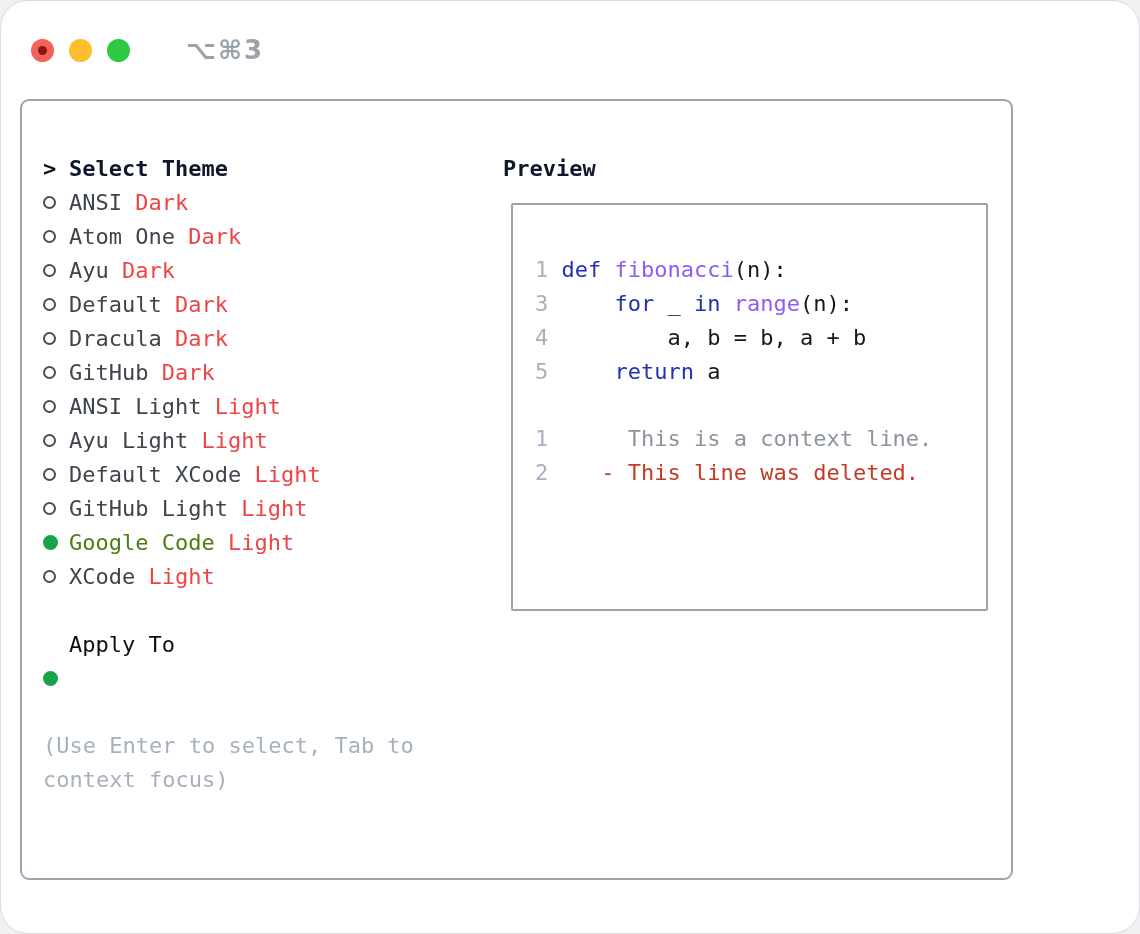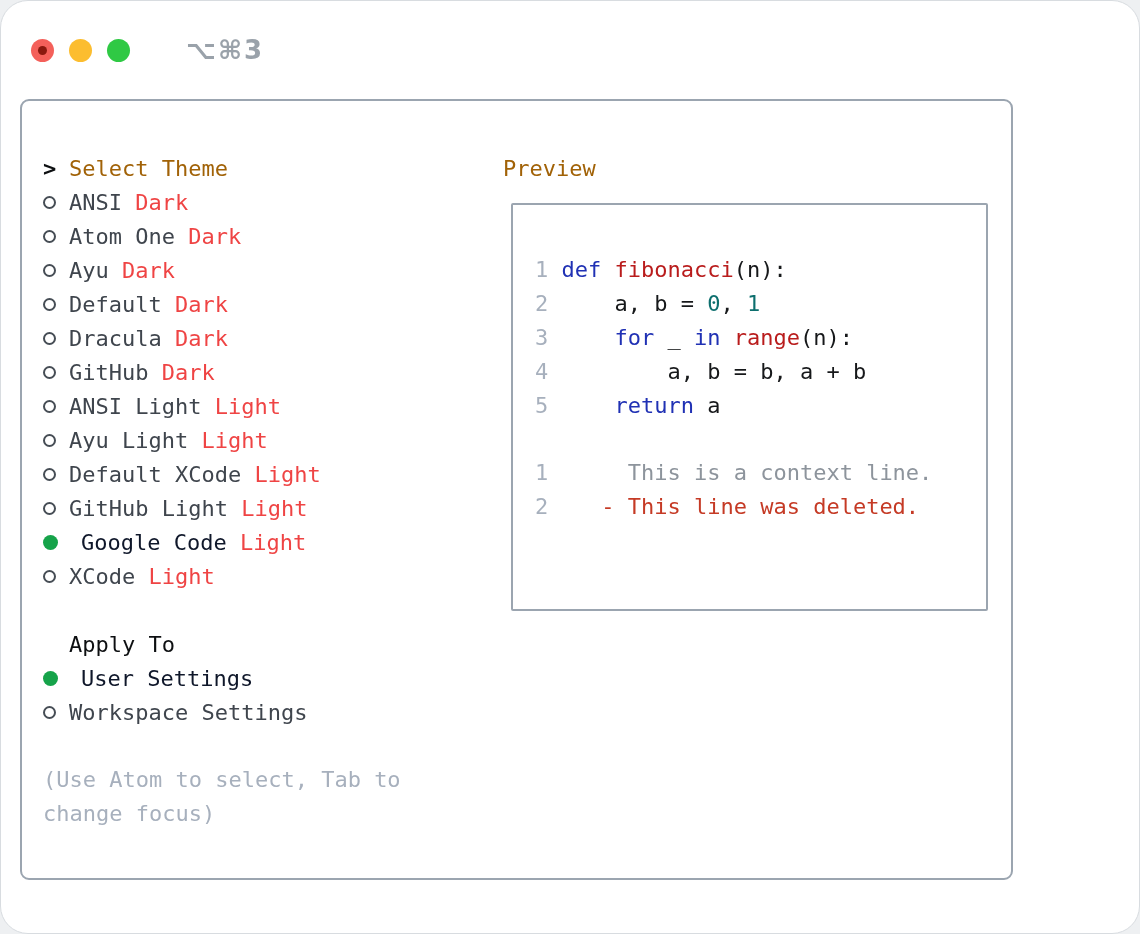--- a/index.html
+++ b/index.html
@@ -27,44 +27,44 @@
     border:2px solid #9ba5b0; border-radius:9px; background:#fff;
     padding:50px 0 0 21px; display:flex;
   }
   .left-col  { width:460px; }
   .right-col { width:500px; }
 
   .row { display:flex; align-items:center; height:34px; white-space:pre; font-size:22px; color:#3f454d; }
   .row.blank { height:34px; }
   .marker { display:inline-flex; width:26px; justify-content:flex-start; align-items:center; flex:0 0 26px; }
   .prompt { font-weight:bold; color:#0d0f11; font-size:22px; }
-  .hdr  { font-weight:normal; color:#a16207; }
+  .hdr  { font-weight:bold; color:#0f172a; }
   .subhdr { color:#0d0f11; }
 
   .radio { width:13px; height:13px; border:2px solid #464d55; border-radius:50%; background:transparent; }
   .radio.sel { width:15px; height:15px; border:none; background:#16a34a; }
 
   .name { color:#3f454d;text-align:right; }
-  .name.sel { color:#0f172a;margin-left:12px; }
+  .name.sel { color:#4d7c0f; }
   .tag { color:#ef4444; }
 
   .hint { margin-top:0; width:410px; font-size:22px; line-height:34px; color:#a7b0bd; white-space:pre-wrap; }
 
   
   .preview-box {
     margin-left:8px; margin-top:18px; width:477px; height:408px;
     border:2px solid #9ba5b0; border-radius:2px; background:#fff;
     padding:48px 0 0 22px; overflow:hidden;
   }
   .pline { white-space:pre; font-size:22px; line-height:34px; height:34px; }
   .ln   { color:#a7b0bd; }
   .gap  { height:33px; }
 
   .tok-kw  { color:#2031b4; }
-  .tok-fn  { color:#b91c1c; }
+  .tok-fn  { color:#8b5cf6; }
   .tok-num { color:#0d6f6e; }
   .tok-pl  { color:#16181a; }
 
   .ctx { color:#8d949c;margin-top:30px; }
   .del { color:#c53a25; }
   .add { color:#14bc2c; }
 </style>
 </head>
 <body>
 
@@ -103,38 +103,36 @@
         </div>
 
       <div class="row blank"></div>
 
       <div class="row">
         <span class="marker"></span>
         <span class="subhdr">Apply To</span>
       </div>
 
       <div id="apply-list">
-          <div class="row"><span class="marker"><span class="radio sel"></span></span><span class="name sel">User Settings</span></div>
-          <div class="row"><span class="marker"><span class="radio"></span></span><span class="name">Workspace Settings</span></div>
+          <div class="row"><span class="marker"><span class="radio sel"></span></span></div>
         </div>
 
       <div class="row blank"></div>
 
-      <div class="hint">(Use Atom to select, Tab to change focus)</div>
+      <div class="hint">(Use Enter to select, Tab to context focus)</div>
     </div>
 
     <div class="right-col">
       <div class="row">
         <span class="hdr">Preview</span>
       </div>
 
       <div class="preview-box">
         <div id="code-lines">
             <div class="pline"><span class="ln">1 </span><span class="tok-kw">def</span><span class="tok-pl"> </span><span class="tok-fn">fibonacci</span><span class="tok-pl">(n):</span></div>
-            <div class="pline"><span class="ln">2 </span><span class="tok-pl">    a, b = </span><span class="tok-num">0</span><span class="tok-pl">, </span><span class="tok-num">1</span></div>
             <div class="pline"><span class="ln">3 </span><span class="tok-pl">    </span><span class="tok-kw">for</span><span class="tok-pl"> _ </span><span class="tok-kw">in</span><span class="tok-pl"> </span><span class="tok-fn">range</span><span class="tok-pl">(n):</span></div>
             <div class="pline"><span class="ln">4 </span><span class="tok-pl">        a, b = b, a + b</span></div>
             <div class="pline"><span class="ln">5 </span><span class="tok-pl">    </span><span class="tok-kw">return</span><span class="tok-pl"> a</span></div>
           </div>
         <div class="gap"></div>
         <div id="diff-lines">
             <div class="pline"><span class="ln">1</span><span class="ctx">      This is a context line.</span></div>
             <div class="pline"><span class="ln">2</span><span class="del">    - This line was deleted.</span></div>
           </div>
       </div>

